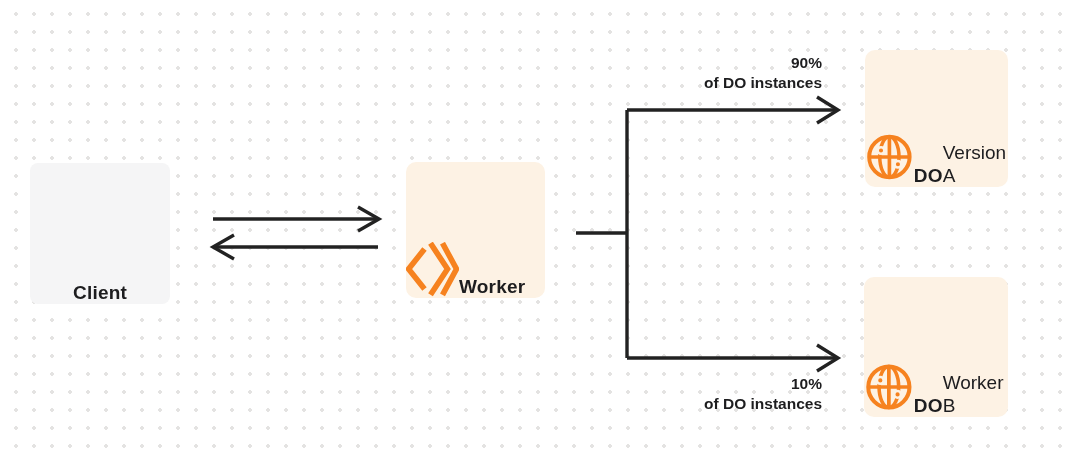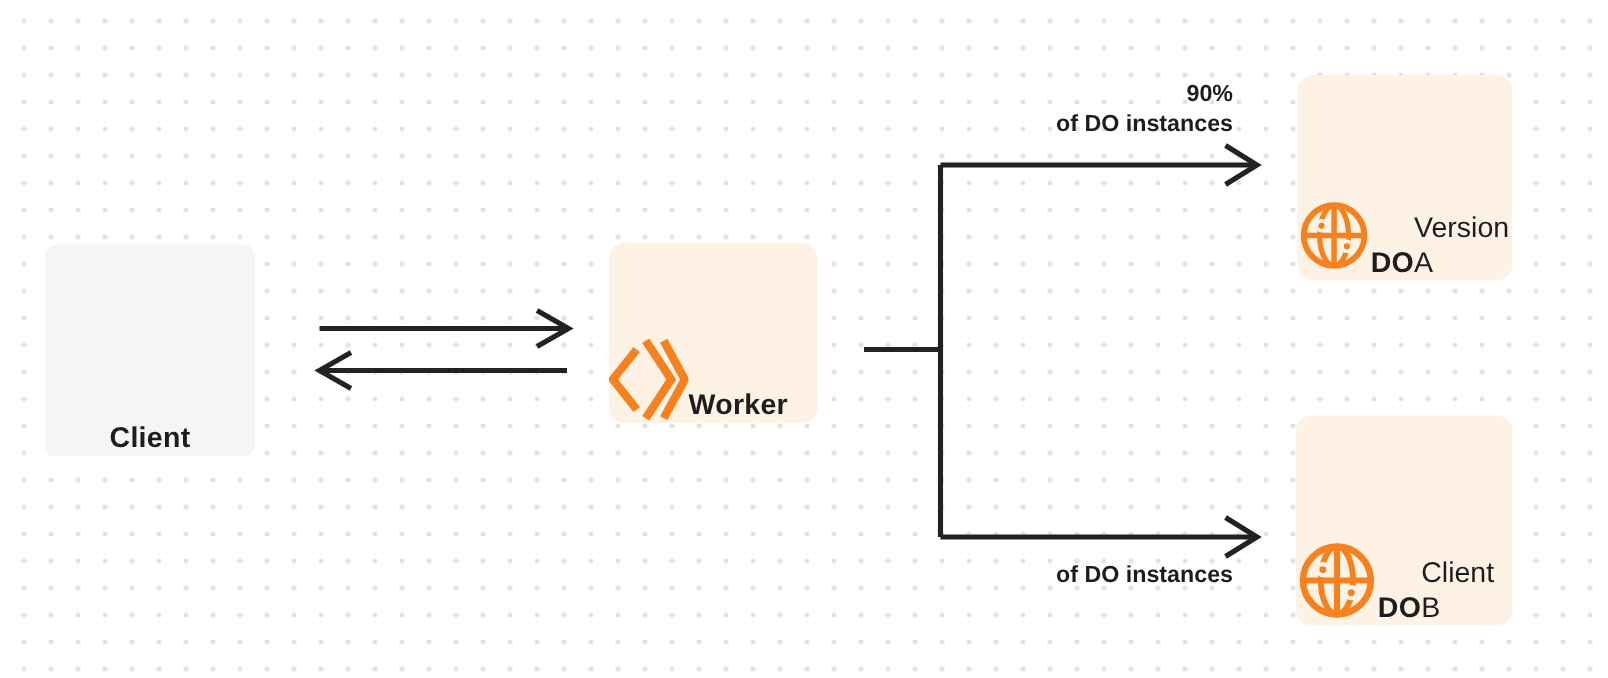--- a/index.html
+++ b/index.html
@@ -21,21 +21,21 @@
   .node { position: absolute; display: flex; flex-direction: row; align-items: flex-end; box-sizing: border-box; }
 
   .client-node {
     left: 30px; top: 163px; width: 140px; height: 141px;
     background: #f5f5f6; border-radius: 8px;
     justify-content: center;
     font-size: 19px; font-weight: 700; letter-spacing: 0.2px;
   }
 
   .worker-node {
-    left: 406px; top: 162px; width: 139px; height: 120px;
+    left: 406px; top: 162px; width: 139px; height: 136px;
     background: #fdf2e4; border-radius: 10px;
     padding-top: 27px;
   }
   .worker-node .node-label { margin-top: 19px; font-size: 19px; font-weight: 700; letter-spacing: 0.2px; }
 
   .do-node {
     background: #fdf2e4; border-radius: 10px;
     padding-top: 11px;
   }
   .do-node-a { left: 865px; top: 50px;  width: 143px; height: 137px; }
@@ -91,20 +91,21 @@
     </svg>
     <span class="node-label">Worker</span>
   </div>
 
   <div class="branch-label branch-label-top">
     <div>90%</div>
     <div>of DO instances</div>
   </div>
 
   <div class="branch-label branch-label-bottom">
+    <div>10%</div>
     <div>of DO instances</div>
   </div>
 
   <div class="node do-node do-node-a">
     <svg width="60" height="60" viewBox="0 0 64 64" aria-hidden="true">
       <g fill="none" stroke="#F6821F" stroke-linecap="butt">
         <circle cx="32" cy="32" r="26.5" stroke-width="5.2"></circle>
         <path d="M6.5 32 H57.5" stroke-width="4.8"></path>
         <path d="M32 6 V58" stroke-width="4.8"></path>
         <ellipse cx="32" cy="32" rx="12.6" ry="26.4" stroke-width="4.6"></ellipse>
@@ -121,16 +122,16 @@
       <g fill="none" stroke="#F6821F" stroke-linecap="butt">
         <circle cx="32" cy="32" r="26.5" stroke-width="5.2"></circle>
         <path d="M6.5 32 H57.5" stroke-width="4.8"></path>
         <path d="M32 6 V58" stroke-width="4.8"></path>
         <ellipse cx="32" cy="32" rx="12.6" ry="26.4" stroke-width="4.6"></ellipse>
       </g>
       <circle cx="21" cy="23.5" r="4.3" fill="#F6821F" stroke="#FDF2E4" stroke-width="3.2"></circle>
       <circle cx="43.2" cy="41.5" r="4.3" fill="#F6821F" stroke="#FDF2E4" stroke-width="3.2"></circle>
     </svg>
     <div class="do-title">DO</div>
-    <div class="do-subtitle">Client B</div>
+    <div class="do-subtitle">Worker B</div>
   </div>
 
 </div>
 
 </body></html>

